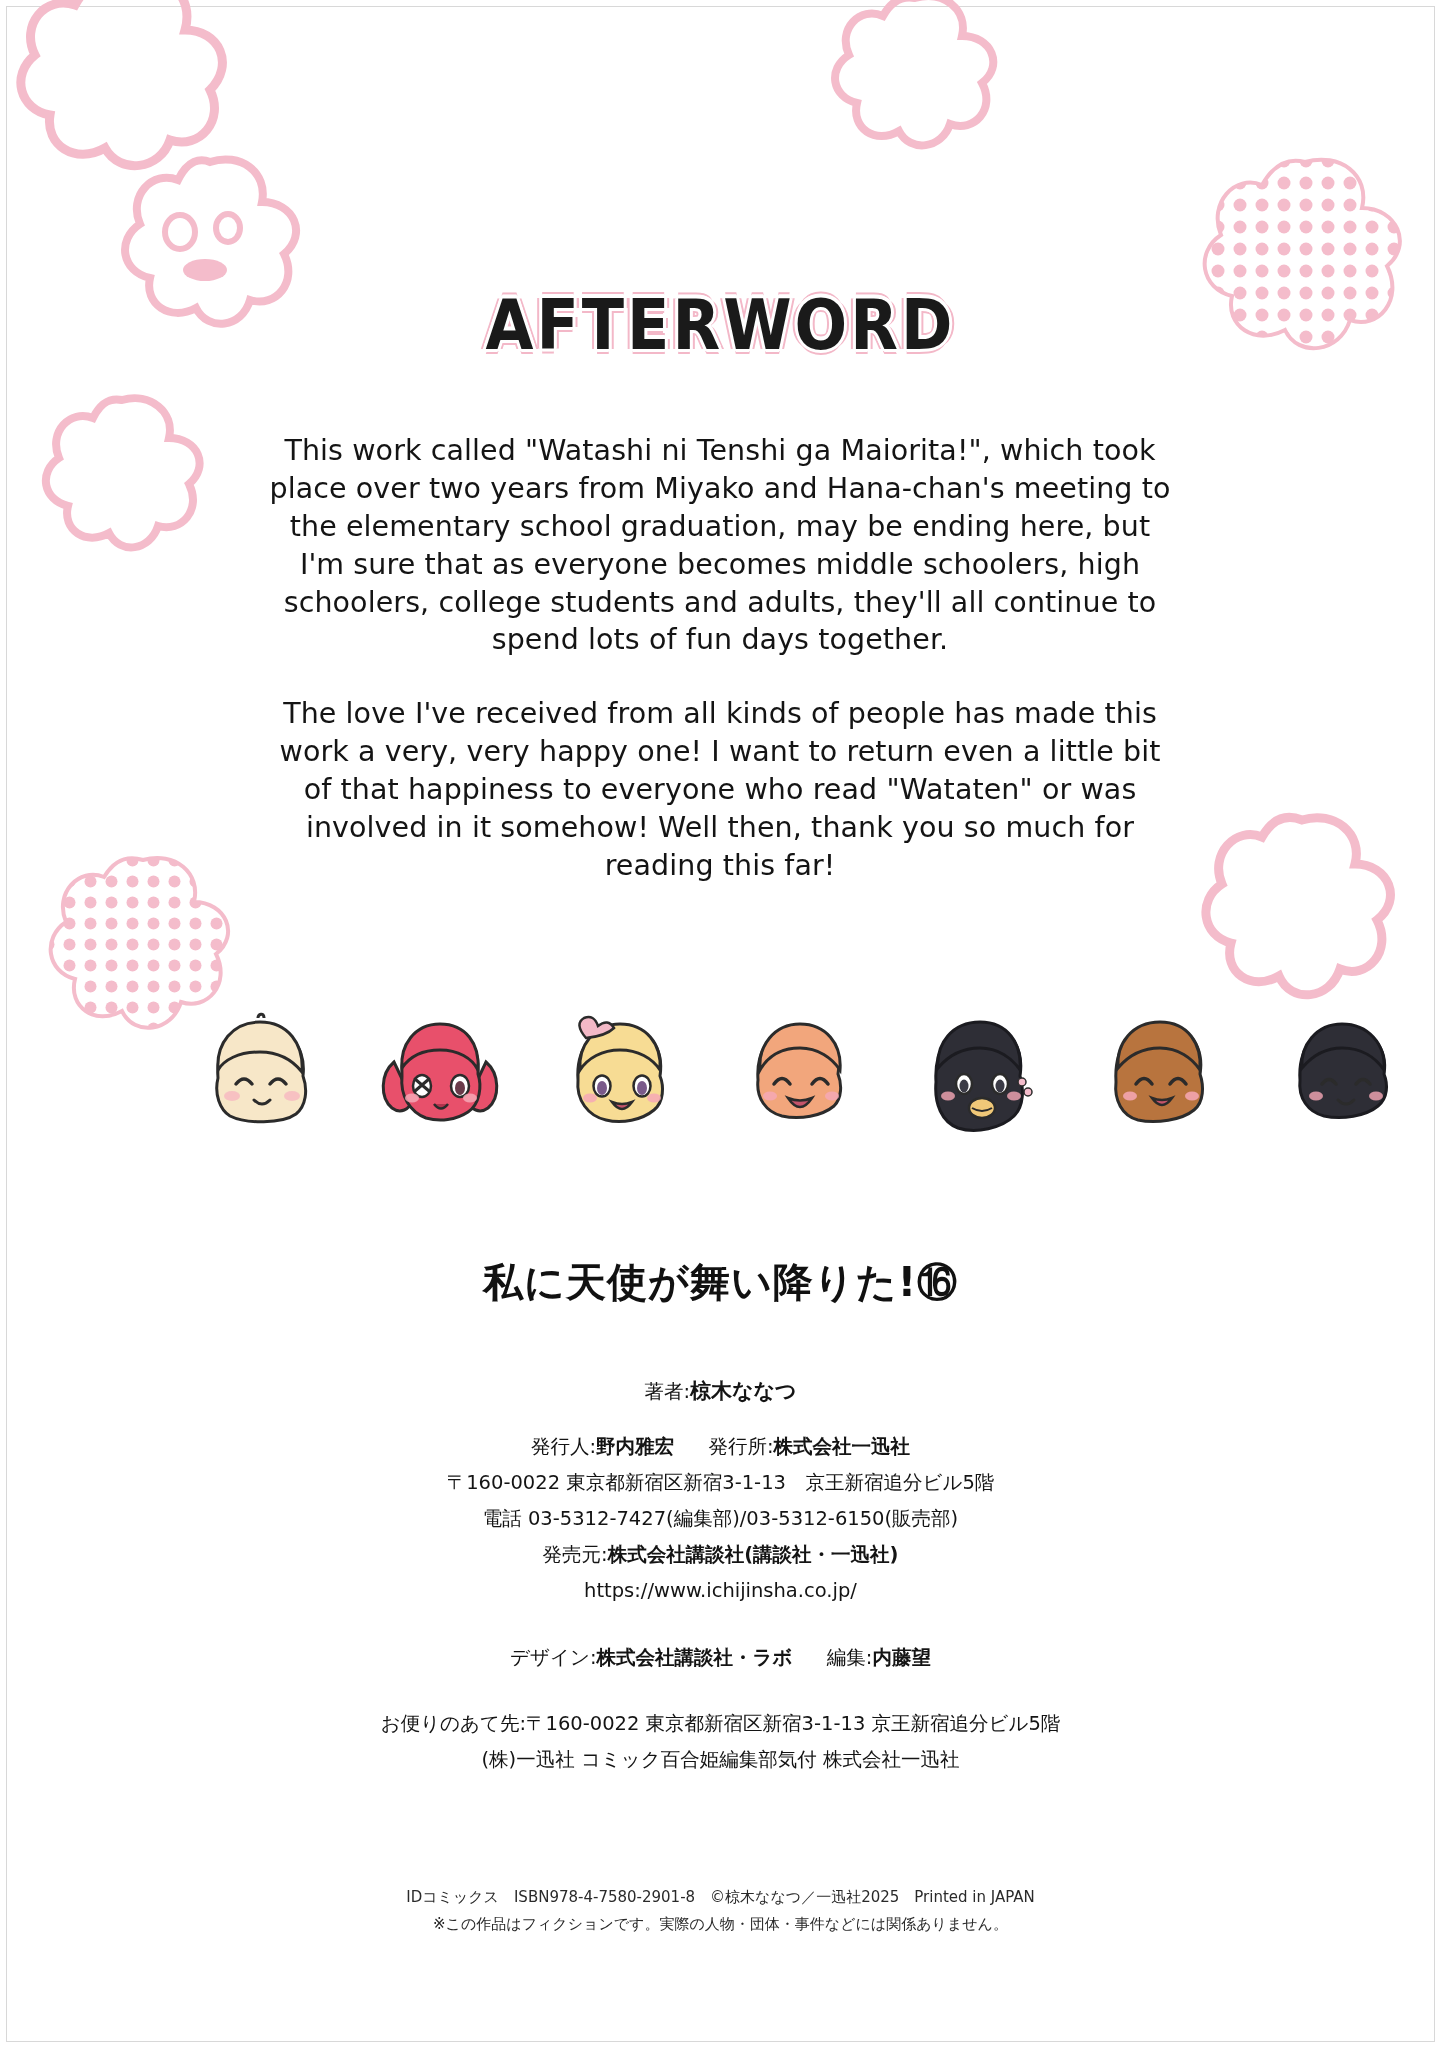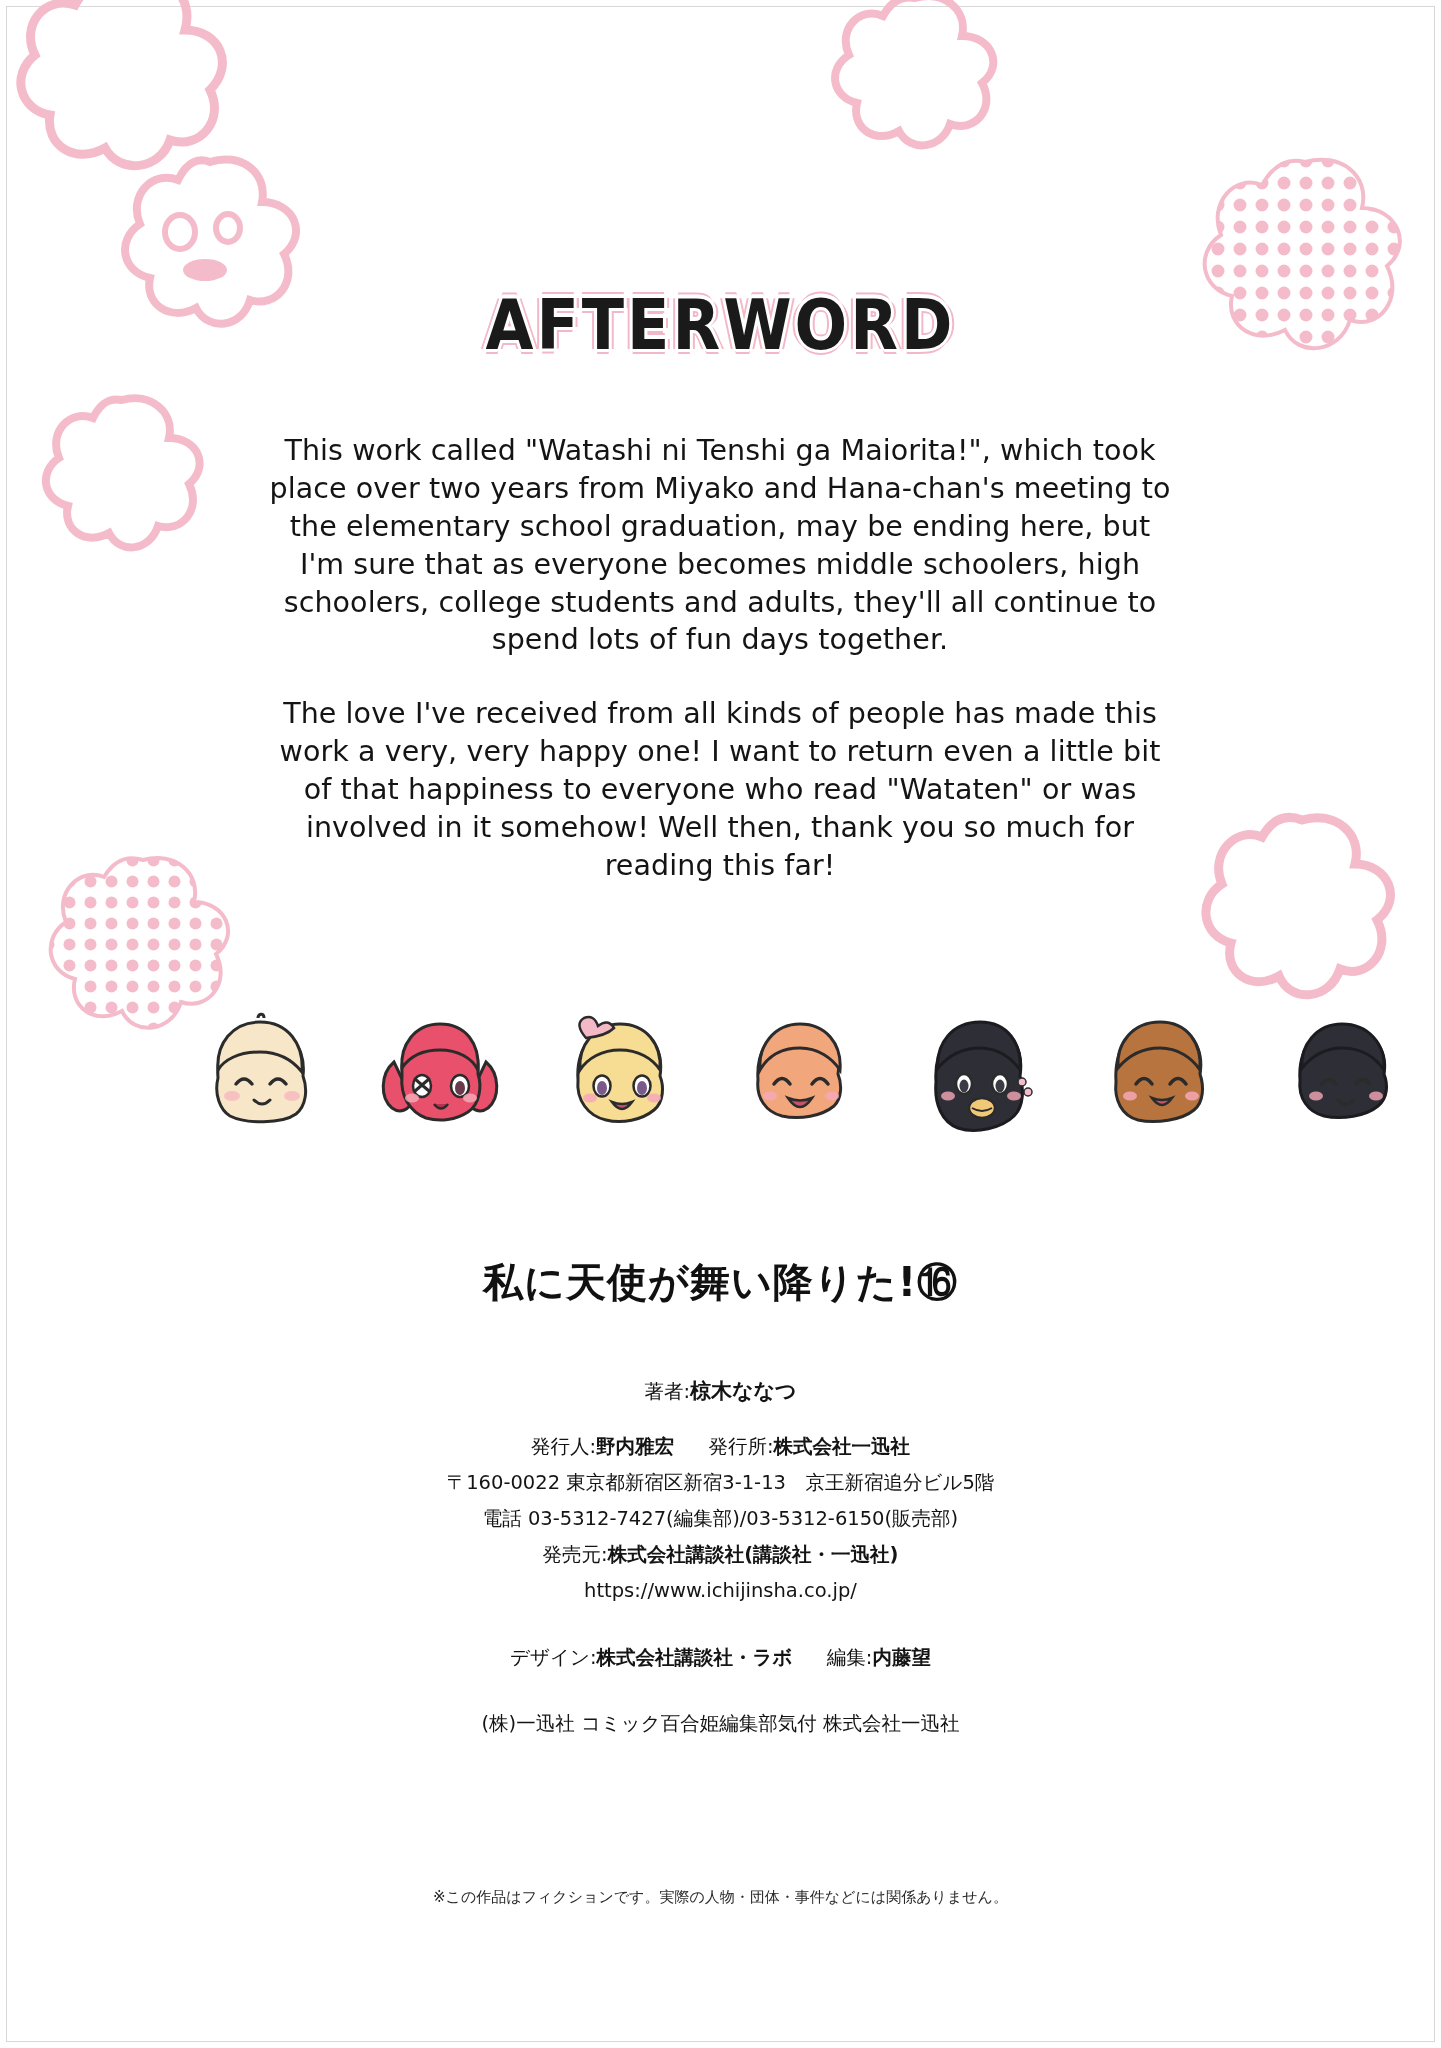--- a/index.html
+++ b/index.html
@@ -338,18 +338,20 @@
     <span>発売元:</span><b>株式会社講談社(講談社・一迅社)</b>
   </div>
   <div class="row">https://www.ichijinsha.co.jp/</div>
   <div class="gap-md"></div>
   <div class="row">
     <span>デザイン:</span><b>株式会社講談社・ラボ</b>
     <span style="display:inline-block;width:22px"></span>
     <span>編集:</span><b>内藤望</b>
   </div>
   <div class="gap-md"></div>
+  <div class="row">お便りのあて先:〒160-0022 東京都新宿区新宿3-1-13 京王新宿追分ビル5階</div>
   <div class="row">(株)一迅社 コミック百合姫編集部気付 株式会社一迅社</div>
 </div>
 
 <div class="fineprint">
+  <div>IDコミックス　ISBN978-4-7580-2901-8　©椋木ななつ／一迅社2025　Printed in JAPAN</div>
   <div>※この作品はフィクションです。実際の人物・団体・事件などには関係ありません。</div>
 </div>
 
 </body></html>

